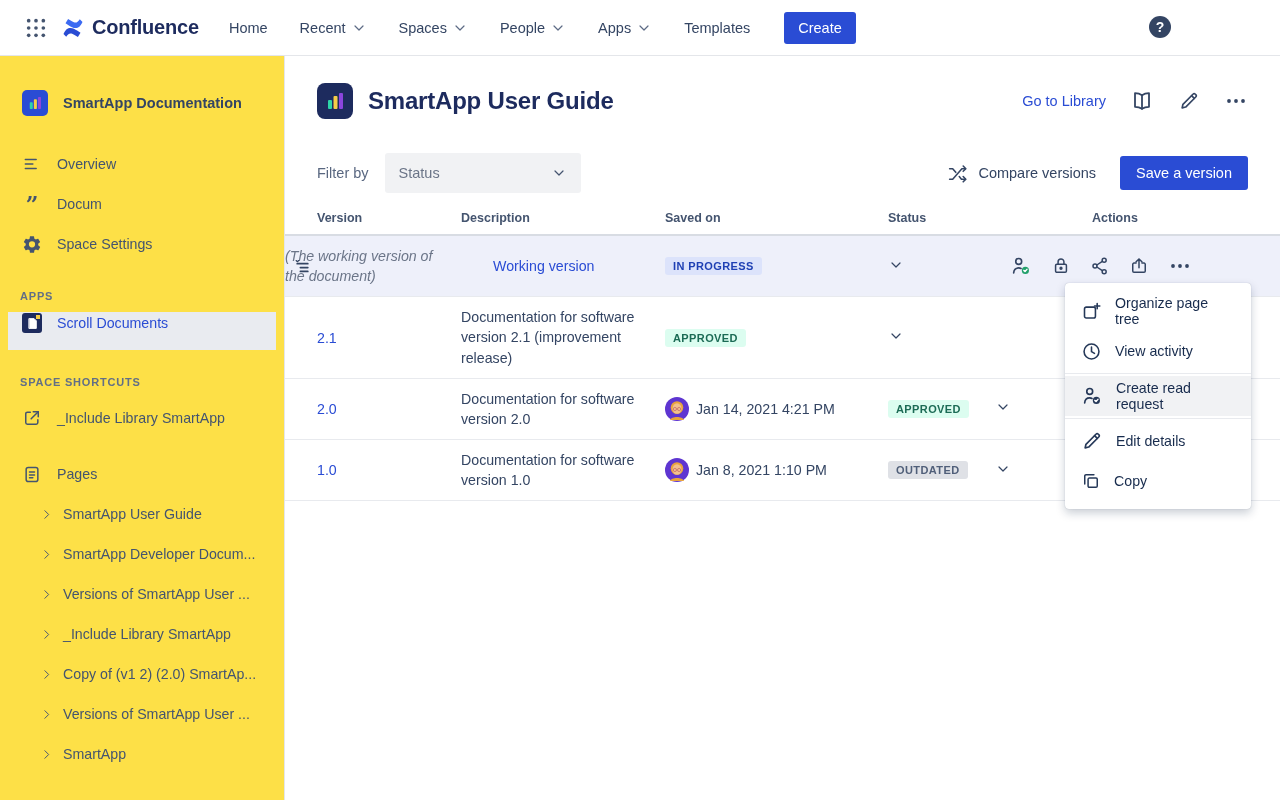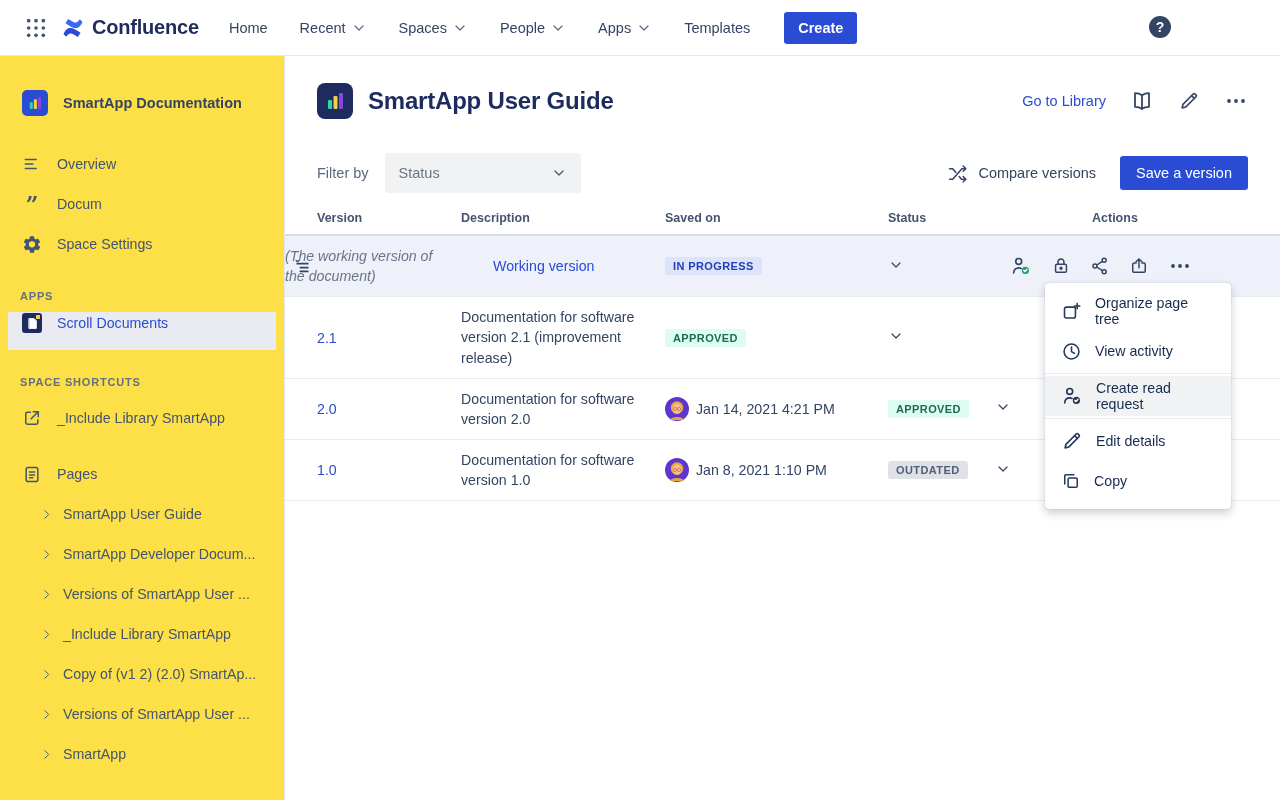--- a/index.html
+++ b/index.html
@@ -13,21 +13,21 @@
             border-bottom:1px solid #e4e6ea; background:#fff; }
   .appswitcher { width:32px; height:32px; display:flex; align-items:center; justify-content:center;
                  color:#44546f; cursor:pointer; }
   .logo { display:flex; align-items:center; gap:6px; margin-left:8px; cursor:pointer; }
   .logo-text { font-size:20px; font-weight:700; color:#1d2b5e; letter-spacing:-0.2px; }
   .nav-items { display:flex; align-items:center; gap:32px; margin-left:30px; }
   .nav-item { font-size:14.5px; font-weight:400; color:#344563; display:flex; align-items:center;
               gap:5px; cursor:pointer; white-space:nowrap; }
   .nav-item .chev { color:#5d6b85; }
   .create-btn { margin-left:34px; background:#2a4cd4; color:#fff; border:none; border-radius:3px;
-                font-size:14.5px; font-weight:700; padding:8px 14px; cursor:pointer;
+                font-size:14.5px; font-weight:400; padding:8px 14px; cursor:pointer;
                 font-family:"Liberation Sans", sans-serif; }
   .nav-right { margin-left:auto; display:flex; align-items:center; gap:20px;flex-direction:column; }
   .searchbox { width:200px; height:30px; border:2px solid #b7bdc9; border-radius:6px;
                display:flex; align-items:center; padding:0 8px; gap:7px; background:#fff; }
   .searchbox input { border:none; outline:none; font-size:14px; width:100%;
                      color:#344563; font-family:"Liberation Sans", sans-serif; }
   .searchbox input::placeholder { color:#8590a2; }
   .nav-icon-btn { color:#344563; cursor:pointer; }
   .avatar-btn { cursor:pointer; }
 
@@ -97,21 +97,21 @@
   .badge { display:inline-block; font-size:11px; font-weight:700; letter-spacing:0.4px;
            padding:3px 8px; border-radius:3px; white-space:nowrap; }
   .badge.inprogress { background:#dce3fb; color:#1f40b4; }
   .badge.approved { background:#dcfdf0; color:#1c6b55; }
   .badge.outdated { background:#dfe1e6; color:#505f79; }
   .cell.c-chev { color:#344563; cursor:pointer; }
   .cell.c-actions { display:flex; align-items:center; gap:19px; padding-left:15px; }
   .action-ic { color:#344563; cursor:pointer; }
 
   
-  .context-menu { position:absolute; left:760px; top:227px; width:186px; background:#fff;
+  .context-menu { position:absolute; left:780px; top:227px; width:186px; background:#fff;
                   border-radius:4px; box-shadow:0 4px 10px rgba(9,30,66,0.22), 0 0 1px rgba(9,30,66,0.3);
                   padding:8px 0; z-index:10; }
   .menu-item { display:flex; align-items:center; gap:13px; height:40px; padding:0 16px;
                font-size:14.2px; color:#172b4d; cursor:pointer; }
   .menu-item .ic { color:#253858; }
   .menu-item.highlighted { background:#f1f2f4; }
   .menu-divider { height:1px; background:#e8eaee; margin:2px 0; }
 </style>
 </head>
 <body>

